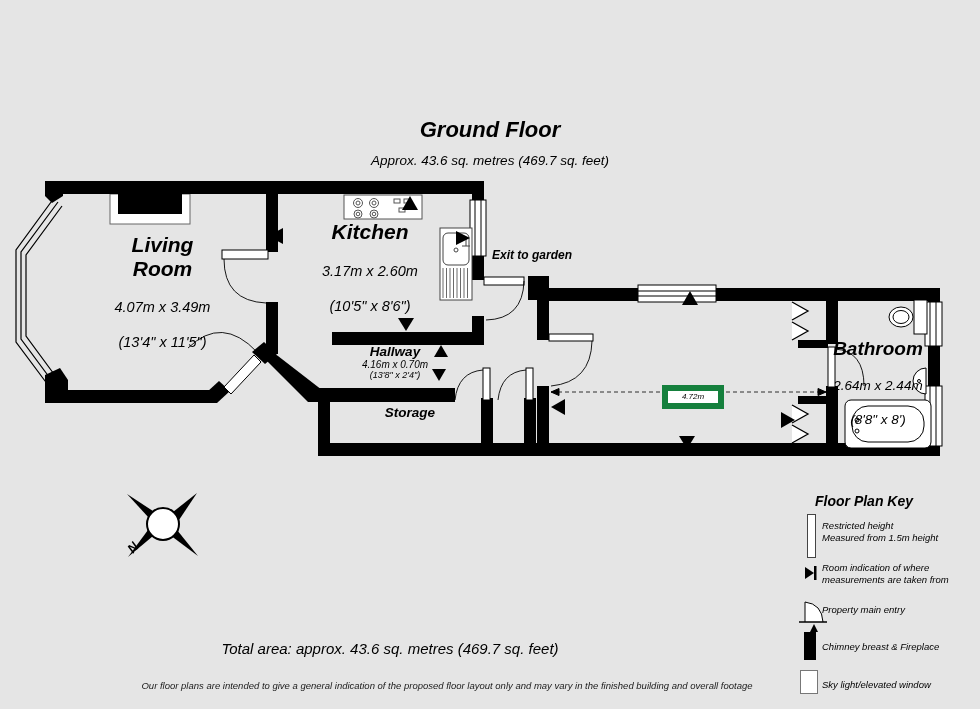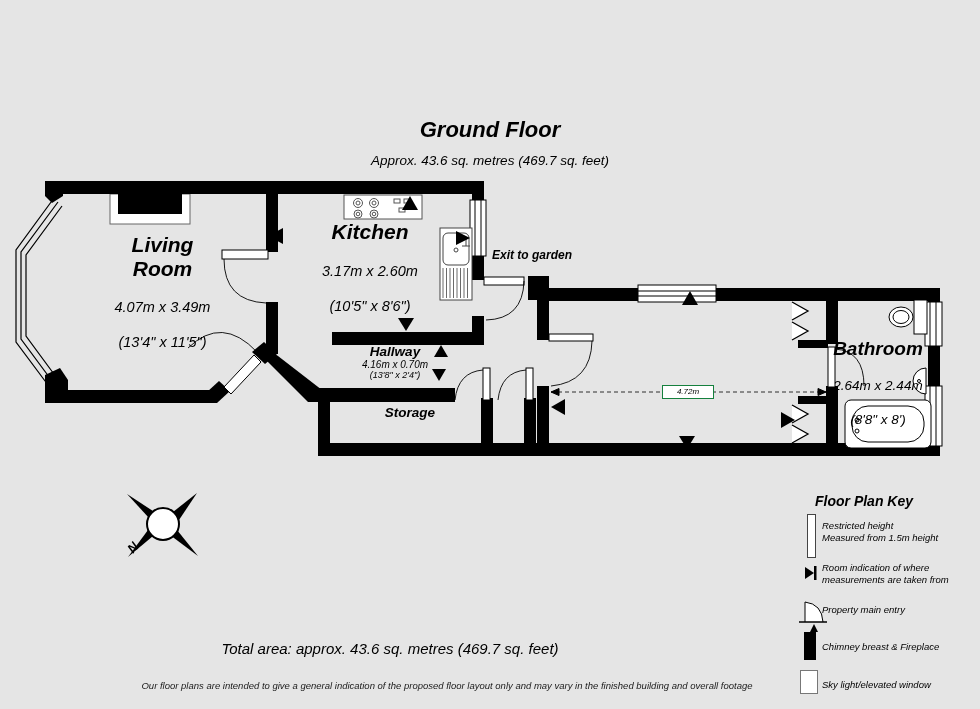--- a/index.html
+++ b/index.html
@@ -8,21 +8,21 @@
   .abs{position:absolute;}
   .ctr{text-align:center;}
   .title-h{font-size:22px;font-weight:bold;line-height:1.1;}
   .title-s{font-size:13.5px;margin-top:11px;}
   .room-label{text-align:center;line-height:1.12;}
   .rname{font-weight:bold;font-size:21px;}
   .rdim{font-size:14.5px;margin-top:19px;}
   .small-room .rname{font-size:13.5px;}
   .small-room .rdim{font-size:10px;margin-top:0;}
   .exit-label{font-size:12px;font-weight:bold;}
-  .measure-box{font-size:8px;border:1px solid #15803d;background:#fff;text-align:center;
+  .measure-box{font-size:8px;border:6px solid #15803d;background:#fff;text-align:center;
                line-height:12px;height:12px;}
   .legend{font-size:9.5px;line-height:1.3;}
   .legend-h{font-weight:bold;font-size:14px;padding-left:12px;}
   .legend-txt{position:absolute;left:27px;width:150px;}
   .foot-total{font-size:15px;}
   .foot-disc{font-size:9.5px;color:#1a1a1a;}
   .icon-rect{box-sizing:border-box;}
   .north{font-weight:bold;font-size:13px;transform:rotate(-48deg);}
 </style>
 </head>

